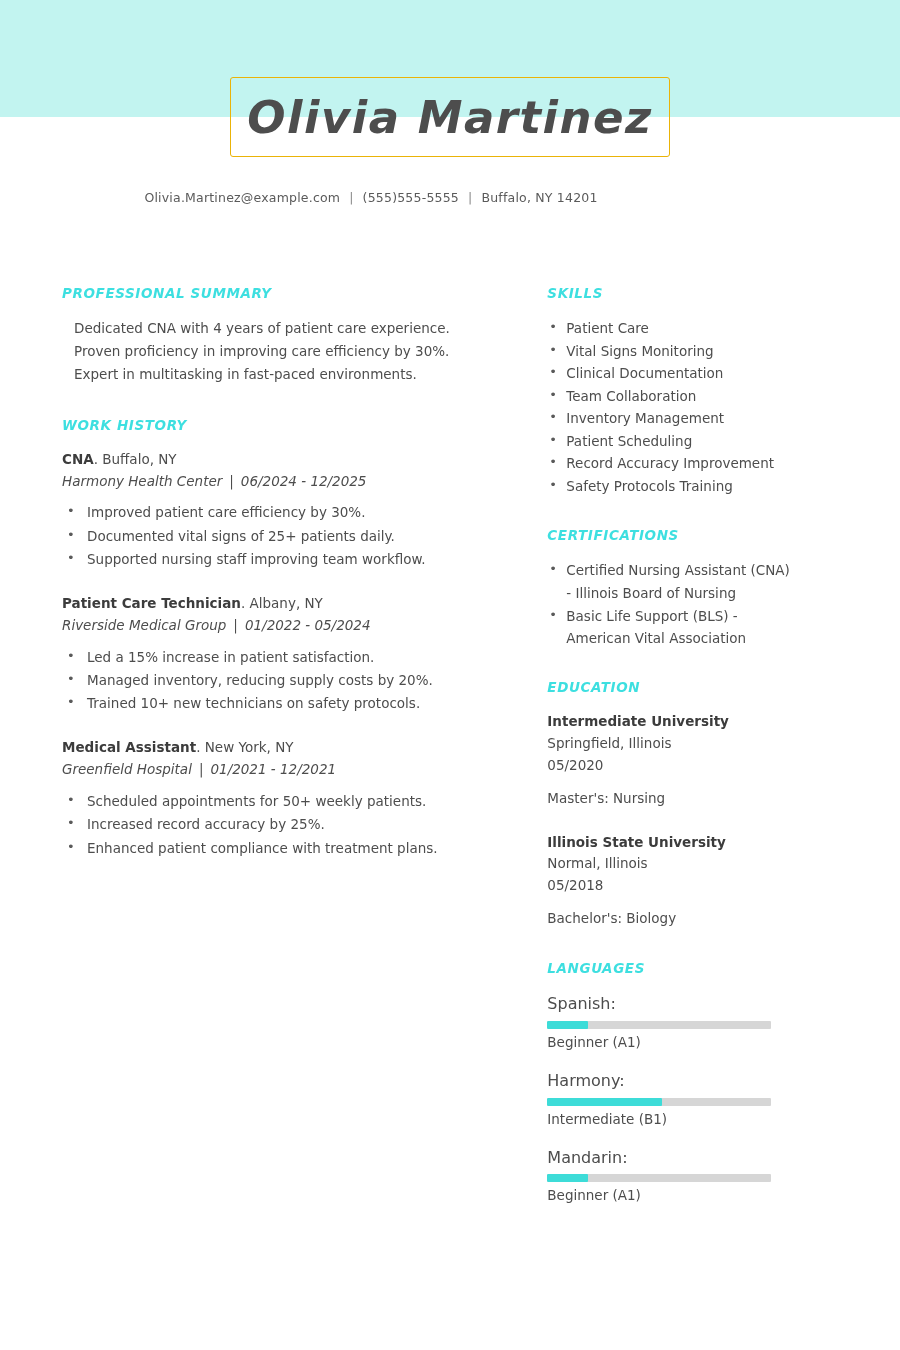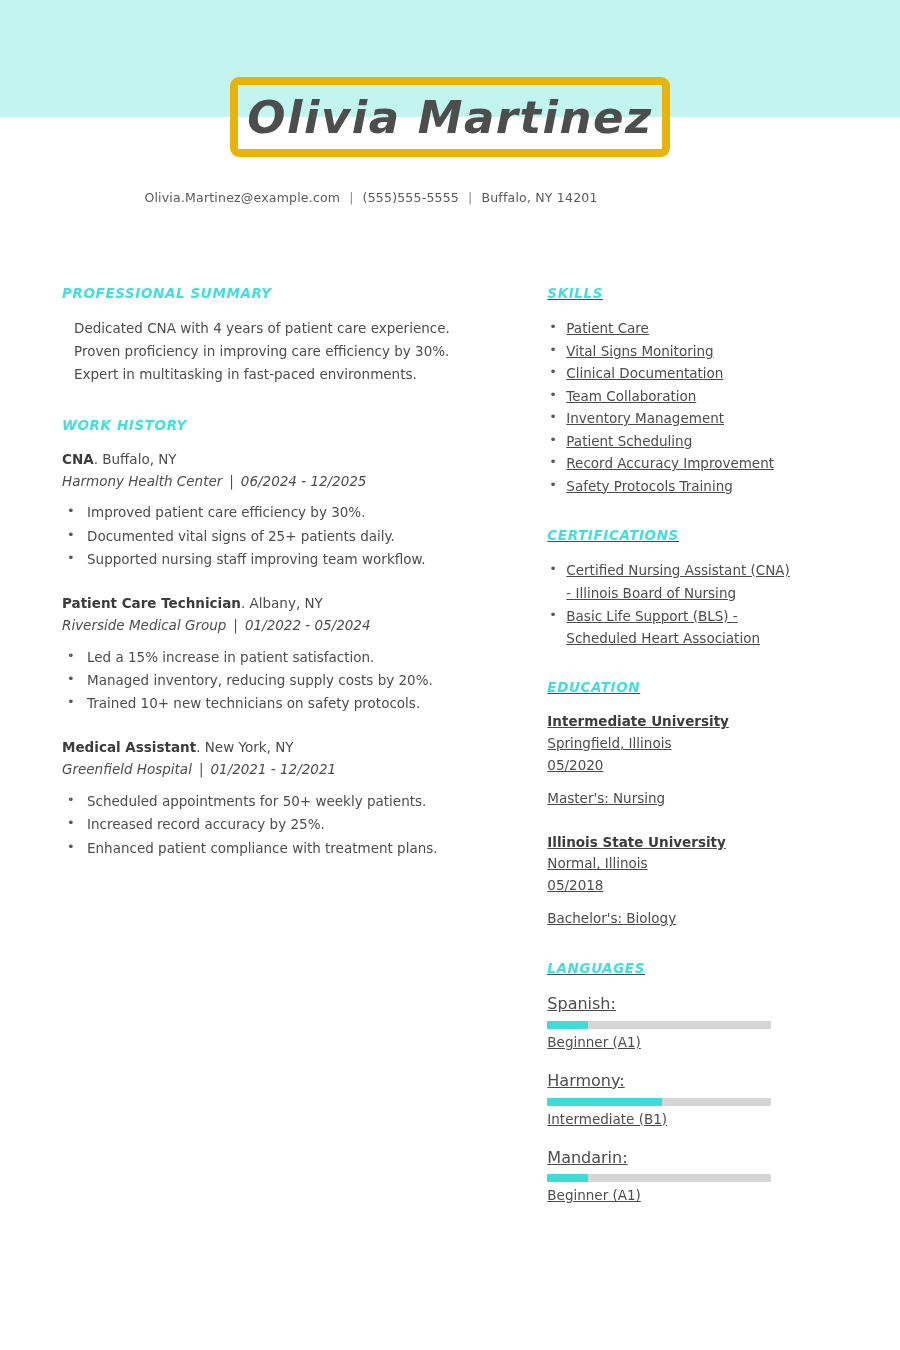--- a/index.html
+++ b/index.html
@@ -29,22 +29,22 @@
     top: 0; left: 0;
     width: 900px;
   }
   .name-box {
     position: absolute;
     top: 77px;
     left: 230px;
     width: 440px;
     height: 80px;
     box-sizing: border-box;
-    border: 8px solid #eab308;
-    border-radius: 9px;
+    border: 1px solid #eab308;
+    border-radius: 3px;
     display: flex;
     align-items: center;
     justify-content: center;
   }
   .name-box .name {
     font-family: "DejaVu Sans", "Liberation Sans", sans-serif;
     font-style: italic;
     font-weight: bold;
     font-size: 45px;
     letter-spacing: 1.5px;
@@ -79,21 +79,20 @@
   .col-left {
     width: 545px;
     padding-left: 62px;
     box-sizing: border-box;
   }
   .col-right {
     width: 355px;
     padding-left: 46px;
     padding-right: 40px;
     box-sizing: border-box;
-    text-decoration: underline;
   }
 
   
   .sec-title {
     font-style: italic;
     font-weight: bold;
     font-size: 13.5px;
     letter-spacing: 0.6px;
     color: #3ddfe0;
     margin: 0 0 16px 0;
@@ -298,21 +297,21 @@
         <li>Patient Scheduling</li>
         <li>Record Accuracy Improvement</li>
         <li>Safety Protocols Training</li>
       </ul>
     </div>
 
     <div class="section">
       <div class="sec-title">CERTIFICATIONS</div>
       <ul class="side-bullets wrap">
         <li>Certified Nursing Assistant (CNA) - Illinois Board of Nursing</li>
-        <li>Basic Life Support (BLS) - Scheduled Heart Association</li>
+        <li>Basic Life Support (BLS) - American Vital Association</li>
       </ul>
     </div>
 
     <div class="section">
       <div class="sec-title">EDUCATION</div>
 
       <div class="edu-item">
         <div class="edu-school">Intermediate University</div>
         <div class="edu-place">Springfield, Illinois</div>
         <div class="edu-date">05/2020</div>

